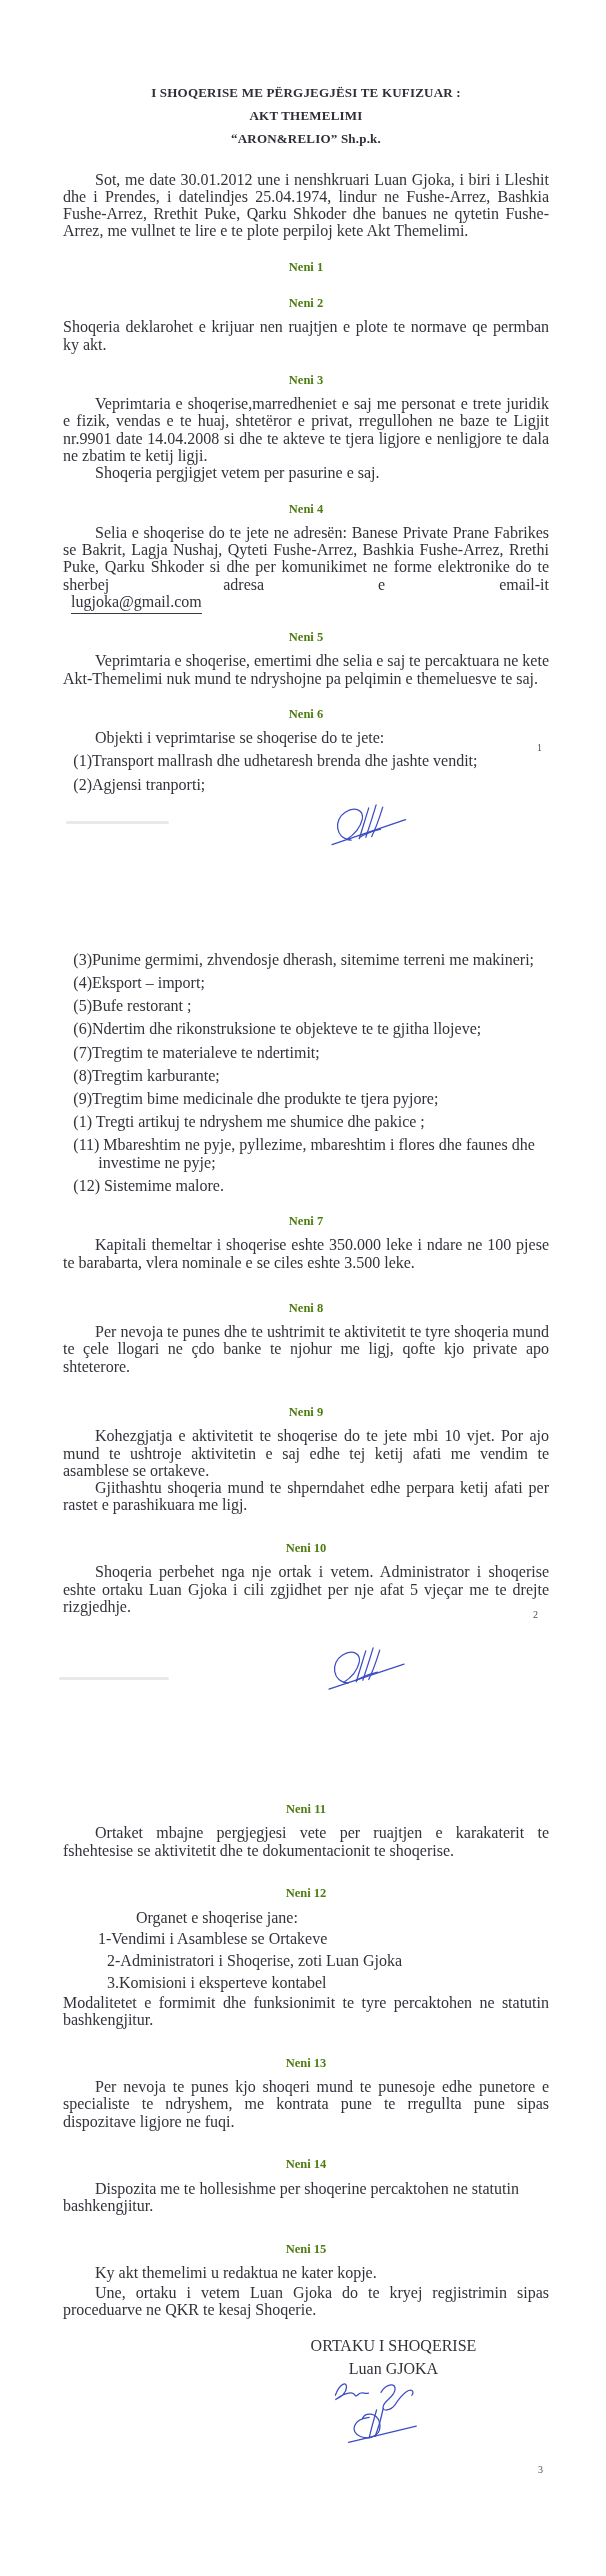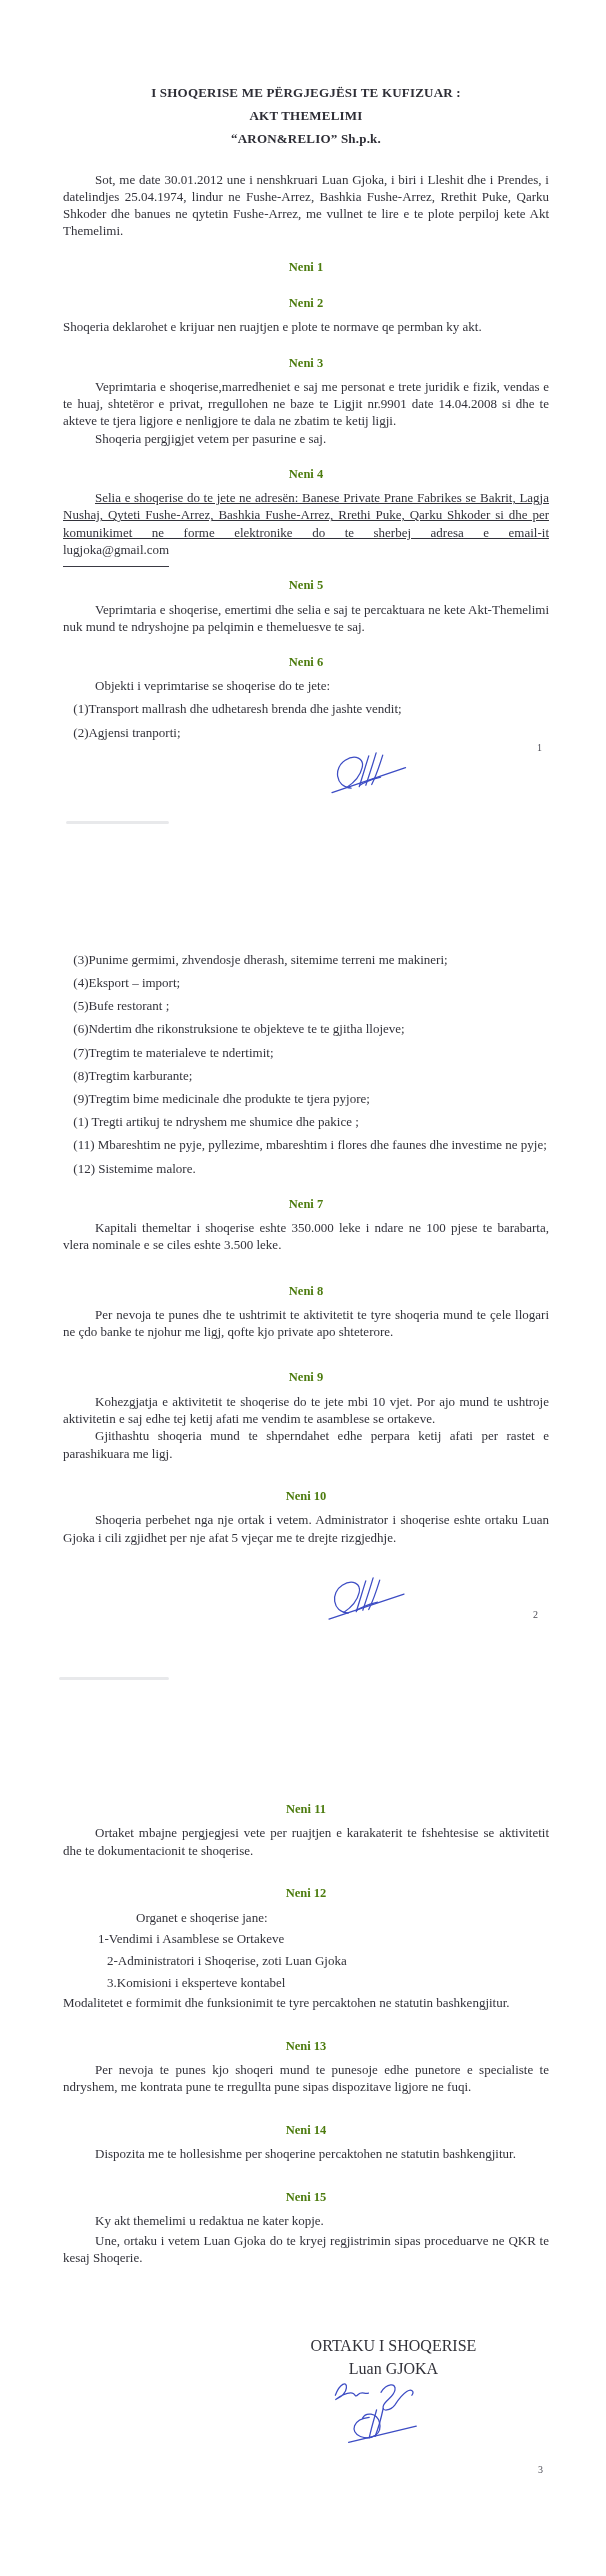--- a/index.html
+++ b/index.html
@@ -13,36 +13,36 @@
   }
   .page{position:absolute;left:63px;width:486px;}
   .pg1{top:81px;}
   .pg2{top:945px;}
   .pg3{top:1791px;}
 
   .title-line{
     text-align:center;font-weight:bold;font-size:13px;line-height:23px;
     color:#2e2e36;letter-spacing:0.2px;margin:0;
   }
-  p{margin:0;font-size:13px;line-height:17.3px;}
+  p{margin:0;font-size:16px;line-height:17.3px;}
   .just{text-align:justify;}
-  .just-all{text-align:justify;text-align-last:justify;text-decoration:underline;}
+  .just-all{text-align:justify;text-align-last:justify;}
   .indent{text-indent:32px;}
   .neni{
     text-align:center;font-weight:bold;font-size:12.5px;line-height:17.3px;
     margin:5.9px 0 5.9px 0;color:#4d7c0f;
   }
   .mt-lg{margin-top:26.4px;}
   .mt-md{margin-top:19px;}
   .mt-xl{margin-top:29px;}
   .intro{margin-top:20.6px;}
   .list-item{margin-left:10.3px;margin-top:5.9px;text-align:left;}
   .hang{padding-left:25px;text-indent:-25px;}
   .email{
-    border-bottom:0.7px solid #3a3a44;padding-bottom:9px;
+    border-bottom:0.7px solid #3a3a44;padding-bottom:3px;margin-left:8px;
   }
   .org-line{margin-left:73px;margin-top:4.4px;}
   .sub1{margin-left:35px;margin-top:4.4px;}
   .sub2{margin-left:44px;margin-top:4.4px;}
   .sig-small{display:block;margin:5.9px 0 0 266px;}
   .page-num{
     position:absolute;font-size:10px;color:#4c4c55;
     font-family:"Liberation Serif",serif;
   }
   .pn1{left:537px;top:739px;}

